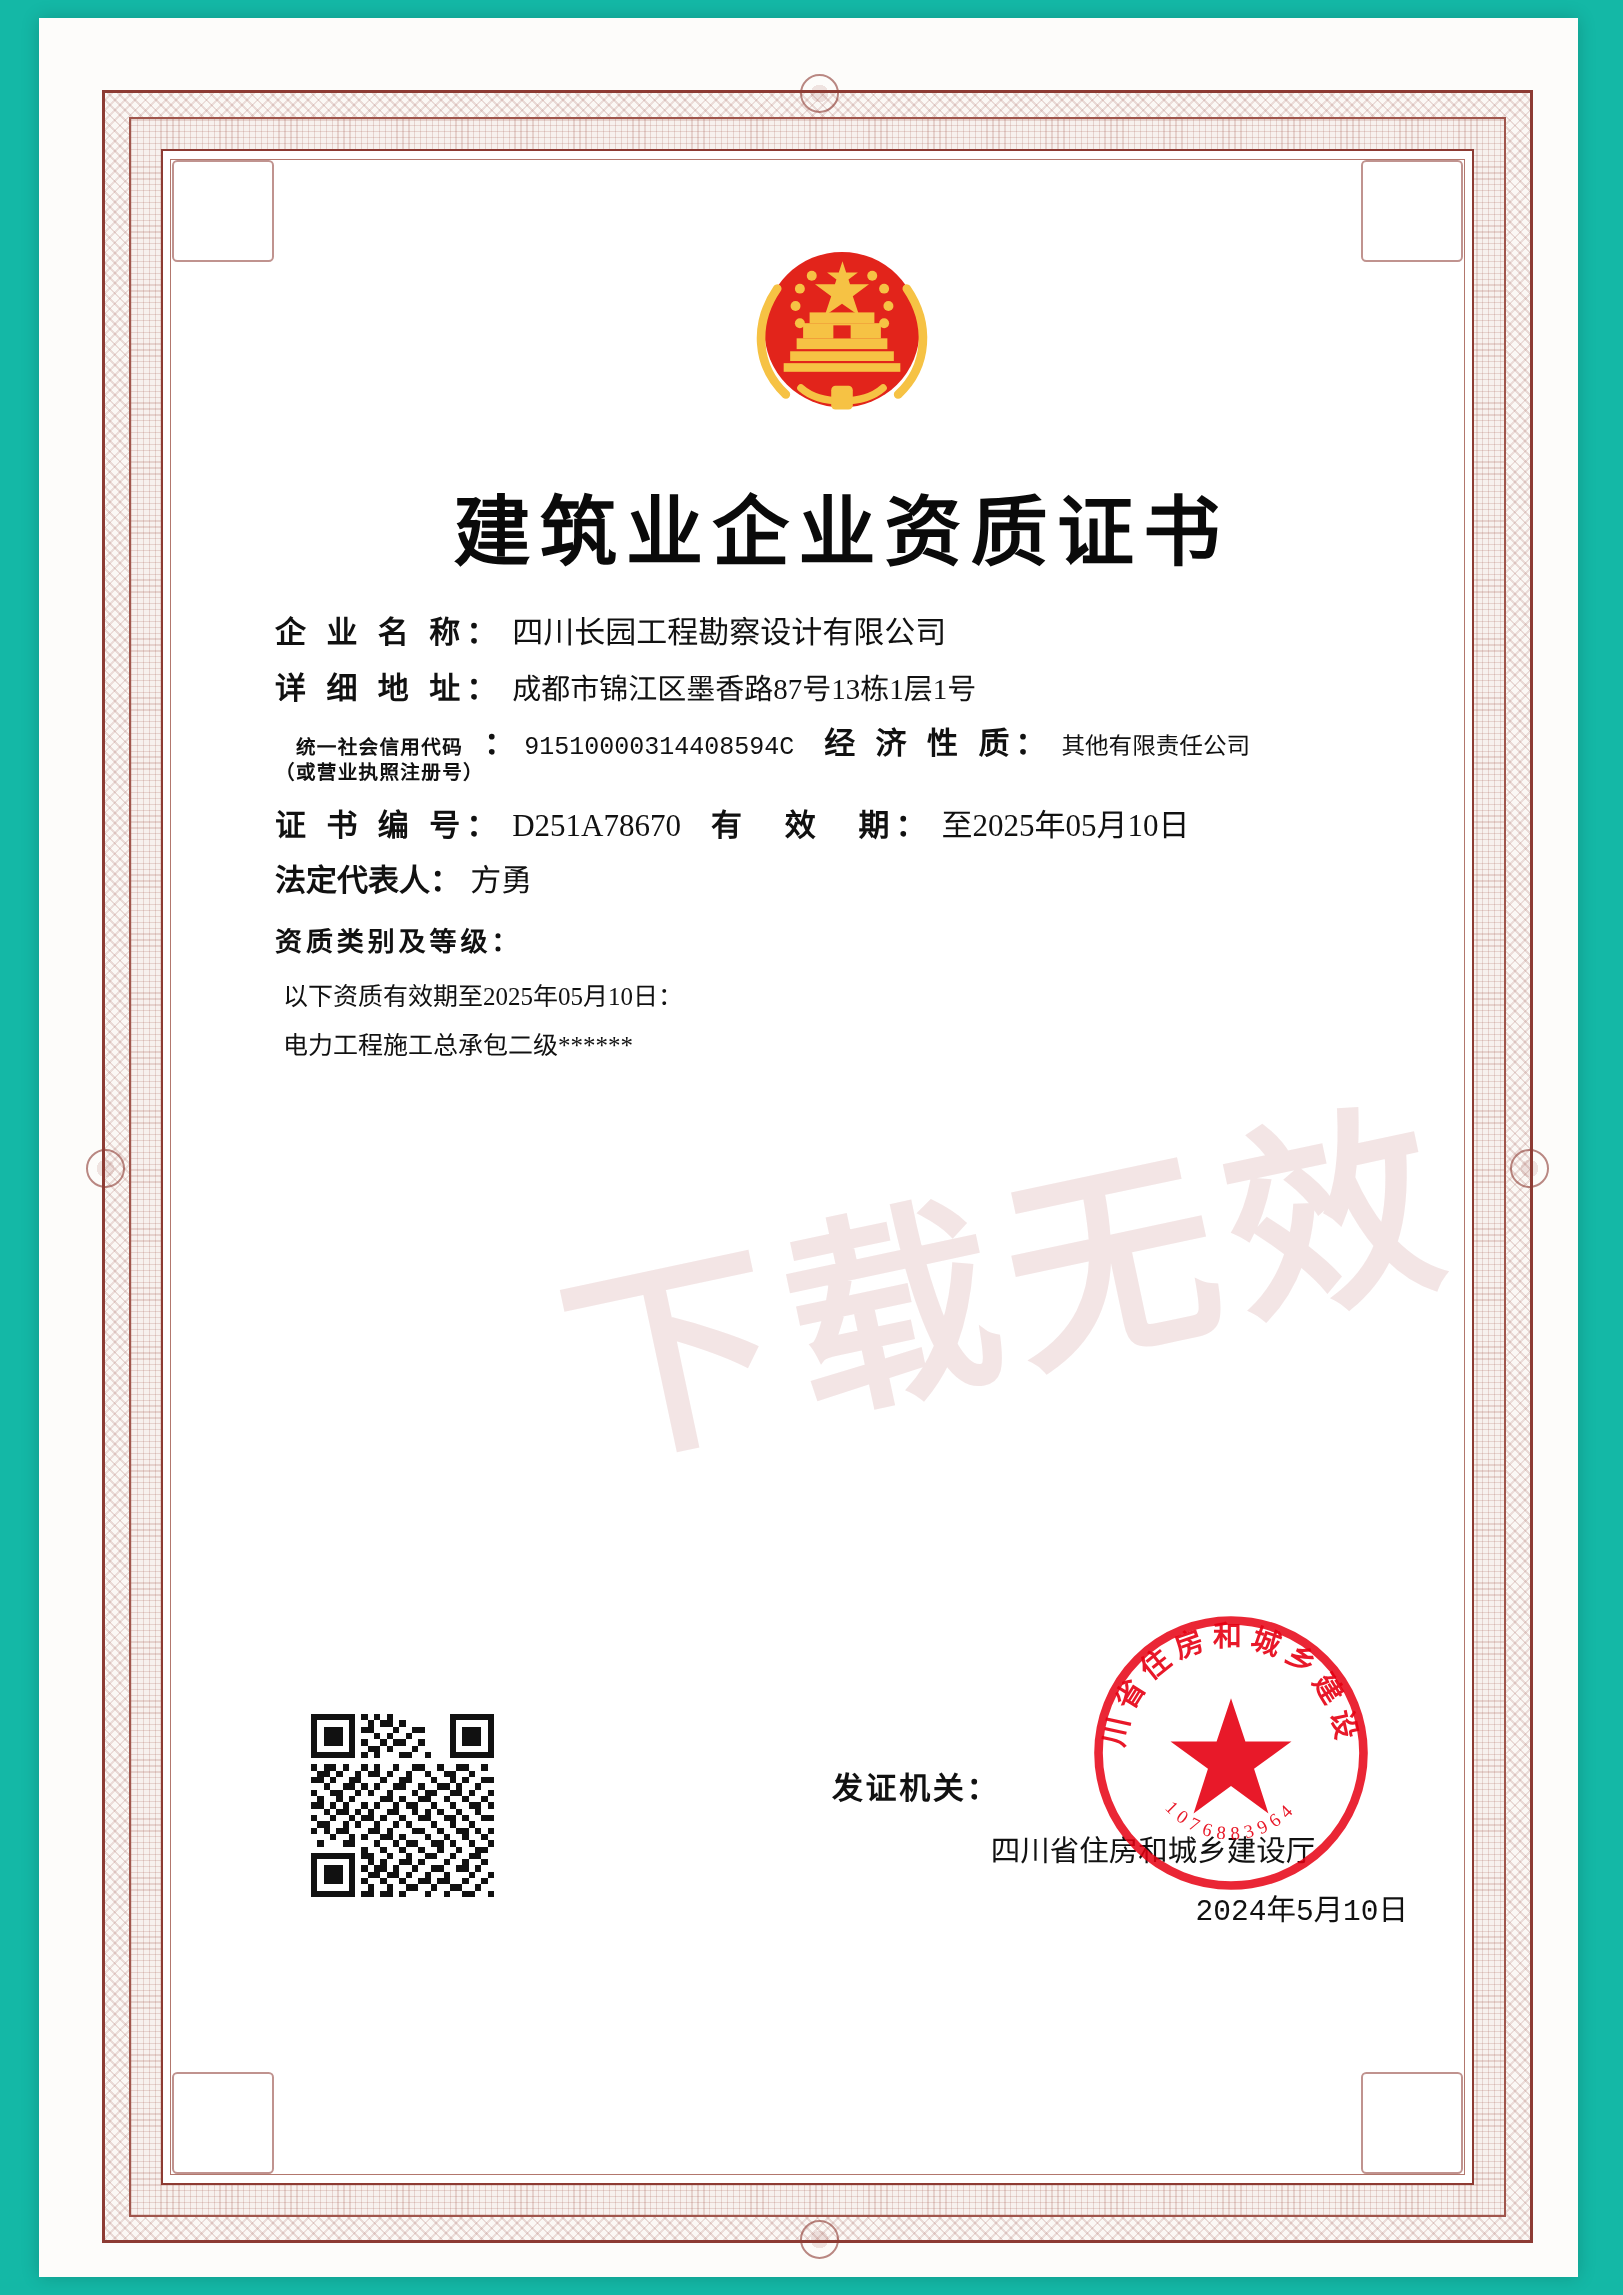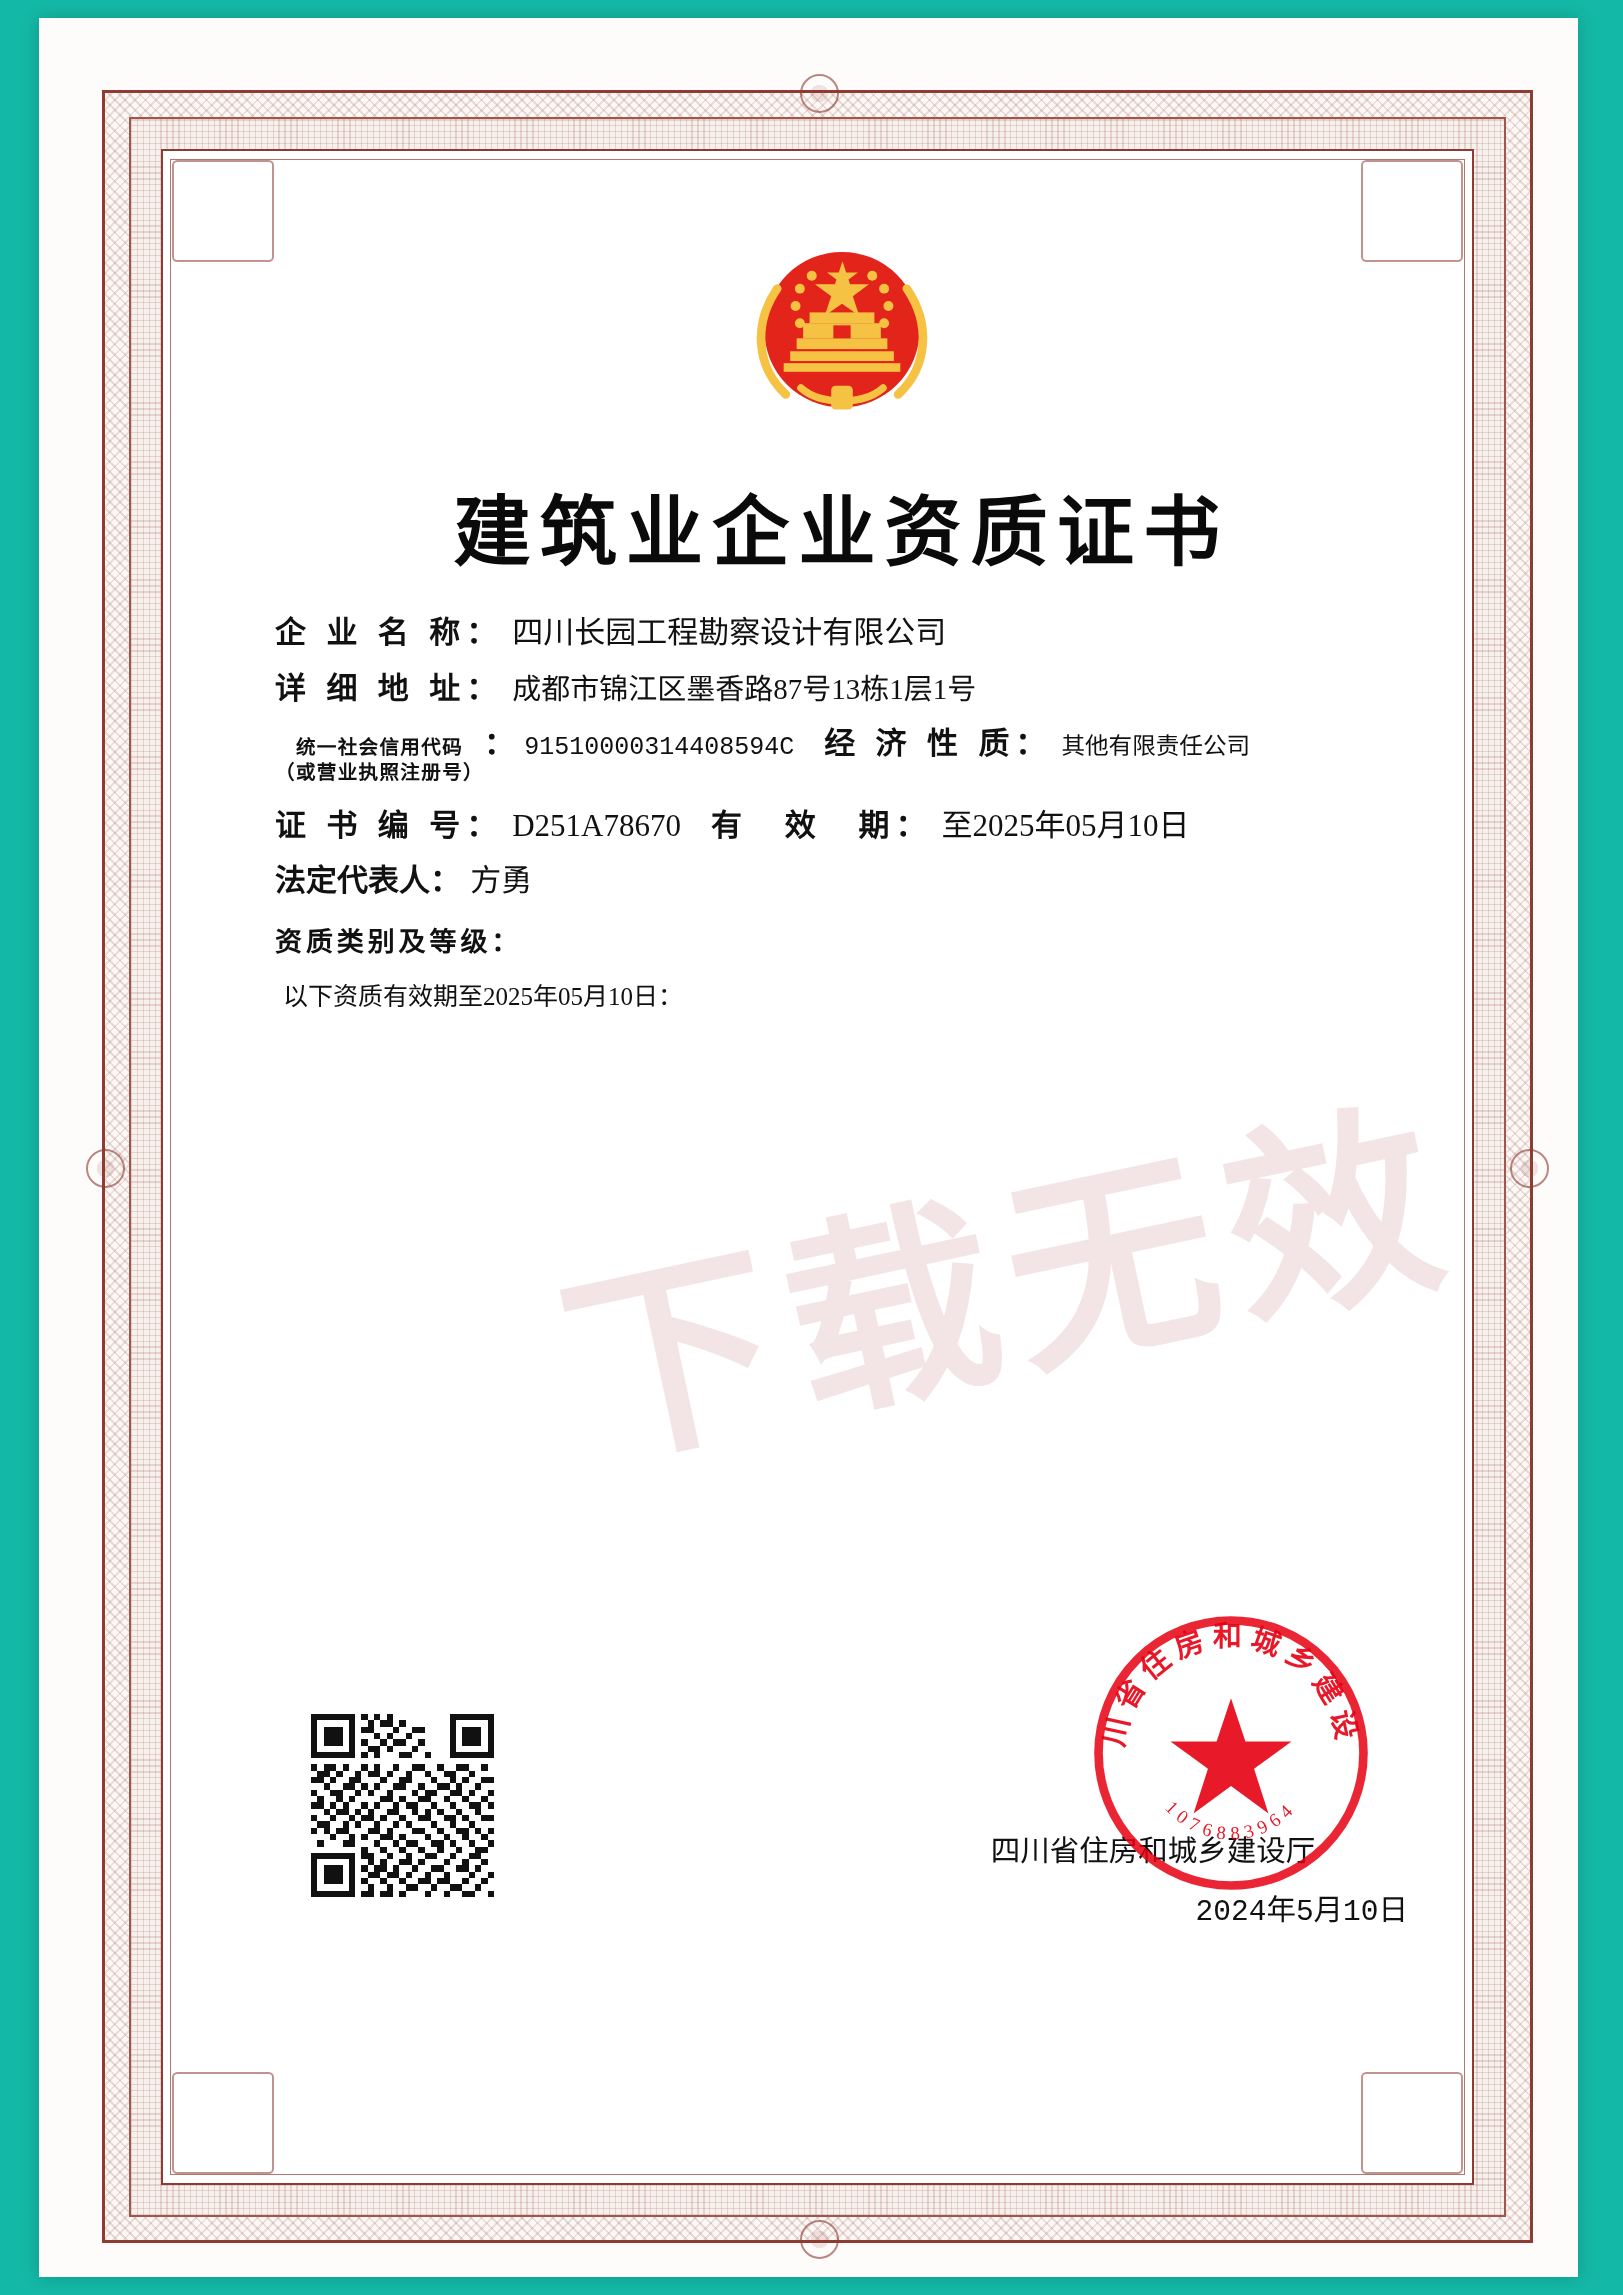--- a/index.html
+++ b/index.html
@@ -377,20 +377,21 @@
           <span class="value big">至2025年05月10日</span>
         </div>
 
         <div class="row">
           <span class="label tight">法定代表人：</span>
           <span class="value big">方勇</span>
         </div>
 
         <div class="qual-head">资质类别及等级：</div>
         <div class="qual-line">以下资质有效期至2025年05月10日：</div>
+        <div class="qual-item">电力工程施工总承包二级******</div>
       </div>
 
       <div class="watermark">下载无效</div>
 
       <svg class="qr" viewBox="0 0 29 29" shape-rendering="crispEdges">
         <rect width="29" height="29" fill="#ffffff"></rect>
         <g fill="#111111">
           <rect x="0" y="0" width="7" height="1"></rect>
             <rect x="0" y="6" width="7" height="1"></rect>
           <rect x="0" y="0" width="1" height="7"></rect>
@@ -604,20 +605,21 @@
             <rect x="11" y="28" width="2" height="1"></rect>
             <rect x="14" y="28" width="1" height="1"></rect>
           <rect x="18" y="28" width="1" height="1"></rect>
             <rect x="21" y="28" width="1" height="1"></rect>
             <rect x="24" y="28" width="2" height="1"></rect>
             <rect x="28" y="28" width="1" height="1"></rect>
         </g>
       </svg>
 
       <div class="issuer">
+        <div class="issuer-line1">发证机关：</div>
         <div class="issuer-line2">四川省住房和城乡建设厅</div>
         <div class="issuer-line3">2024年5月10日</div>
       </div>
 
       <svg class="seal" viewBox="0 0 200 200">
         <defs>
           <path id="sealArcTop" d="M 26,100 A 74,74 0 0 1 174,100"></path>
           <path id="sealArcBottom" d="M 40,100 A 60,60 0 0 0 160,100"></path>
         </defs>
         <circle cx="100" cy="100" r="92" fill="none" stroke="#e60012" stroke-width="6" opacity="0.85"></circle>

